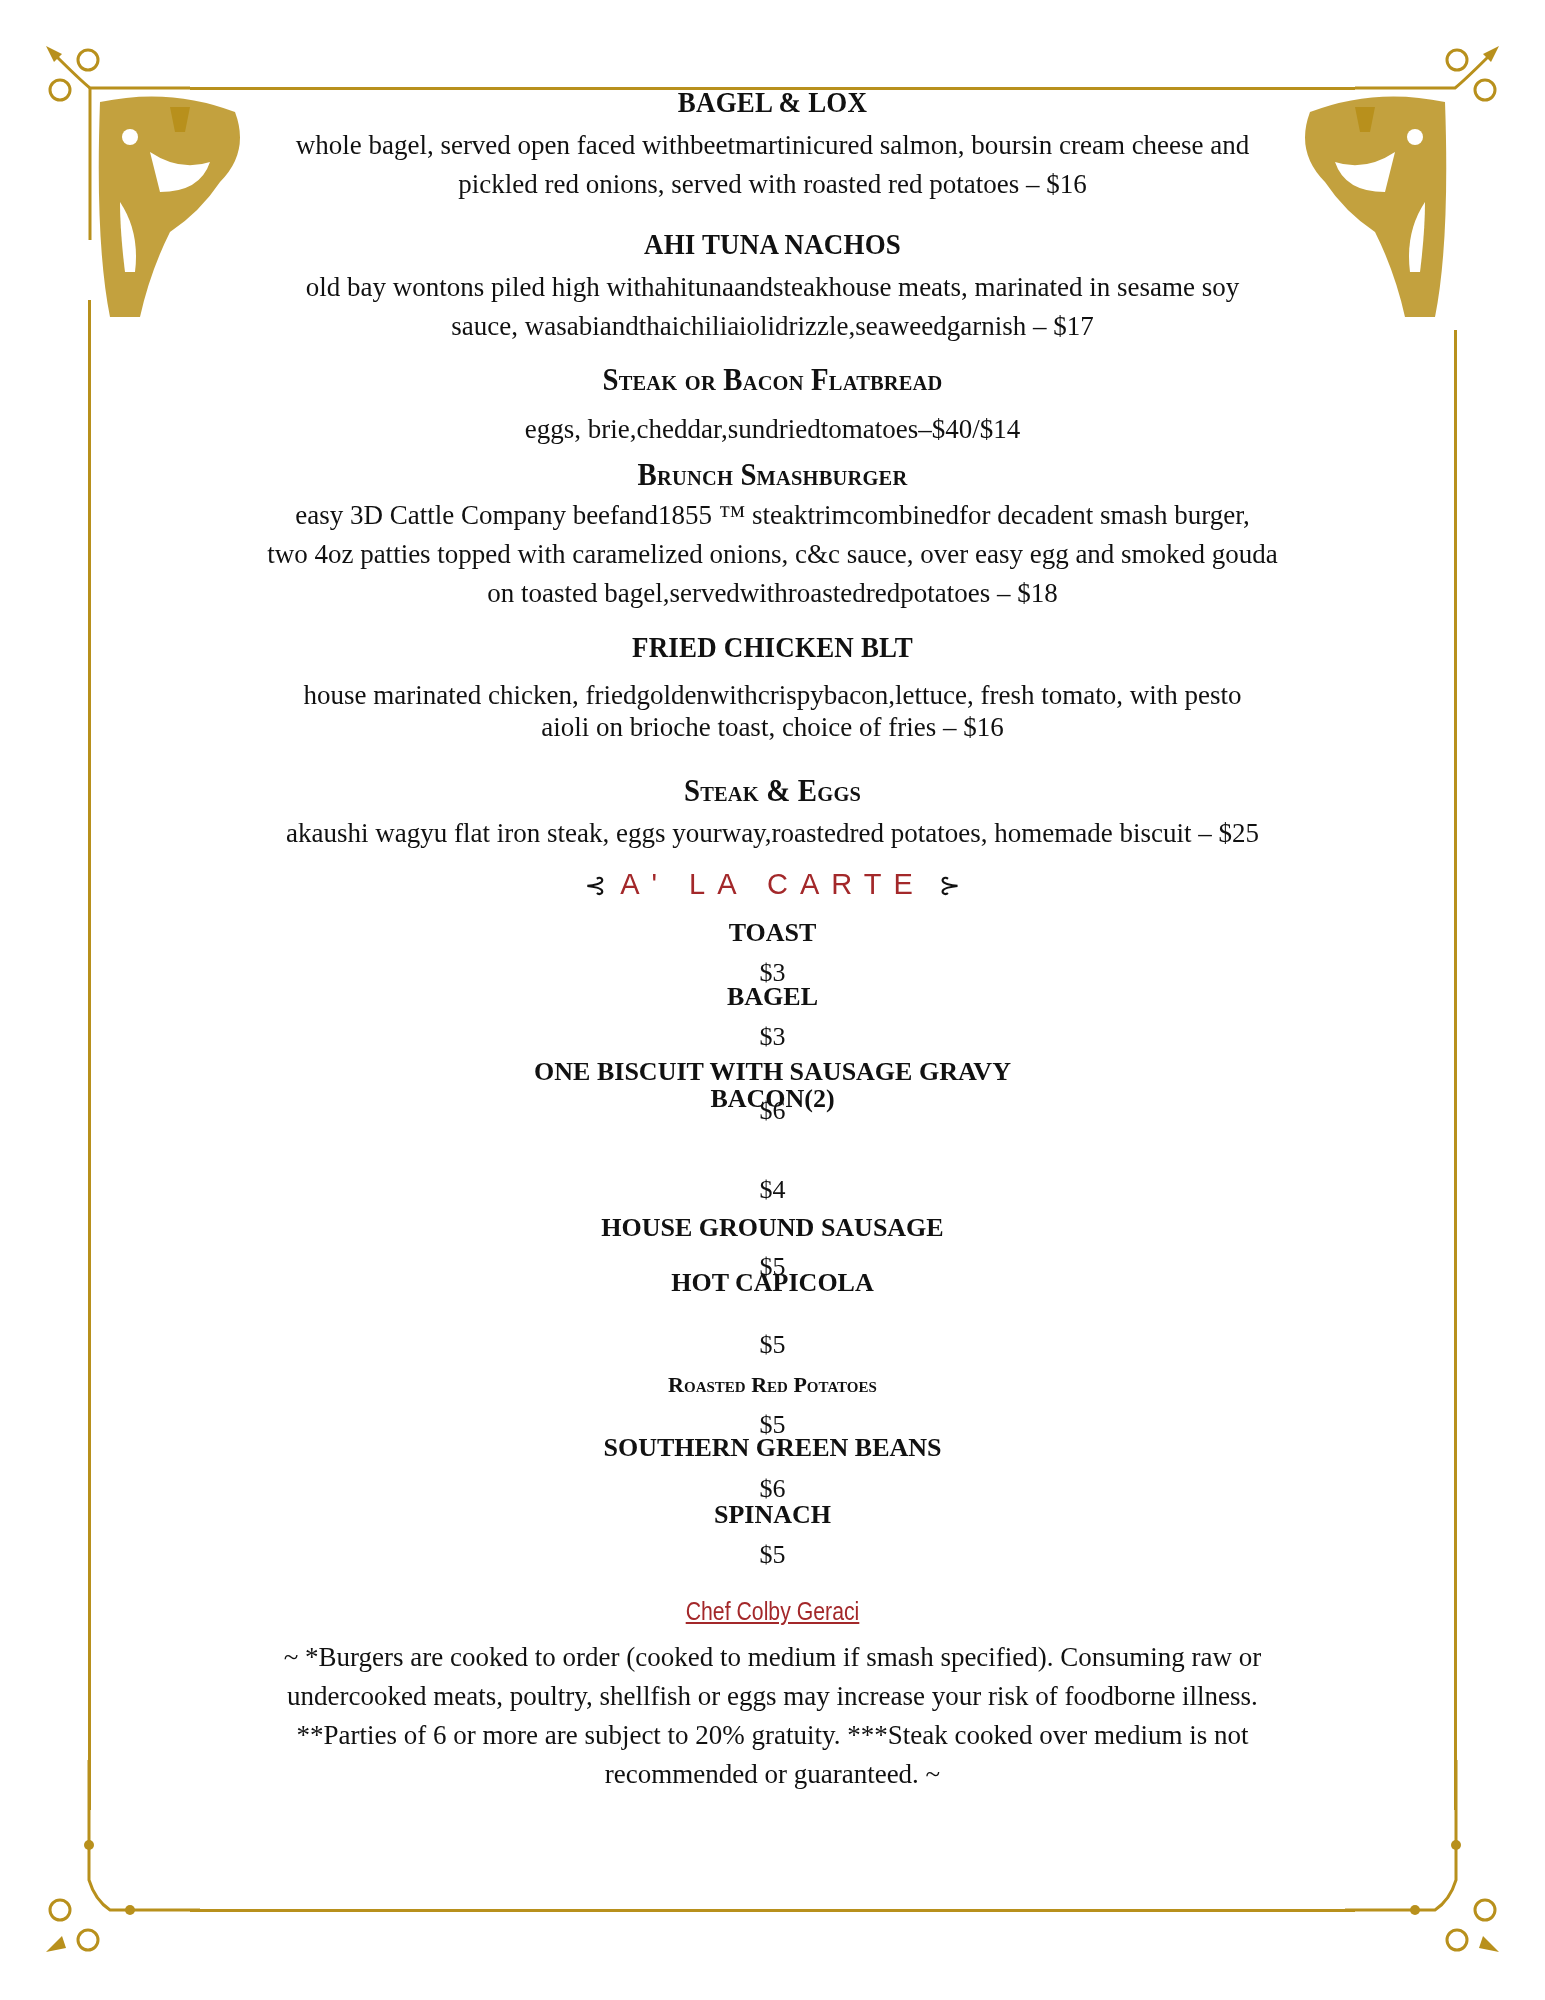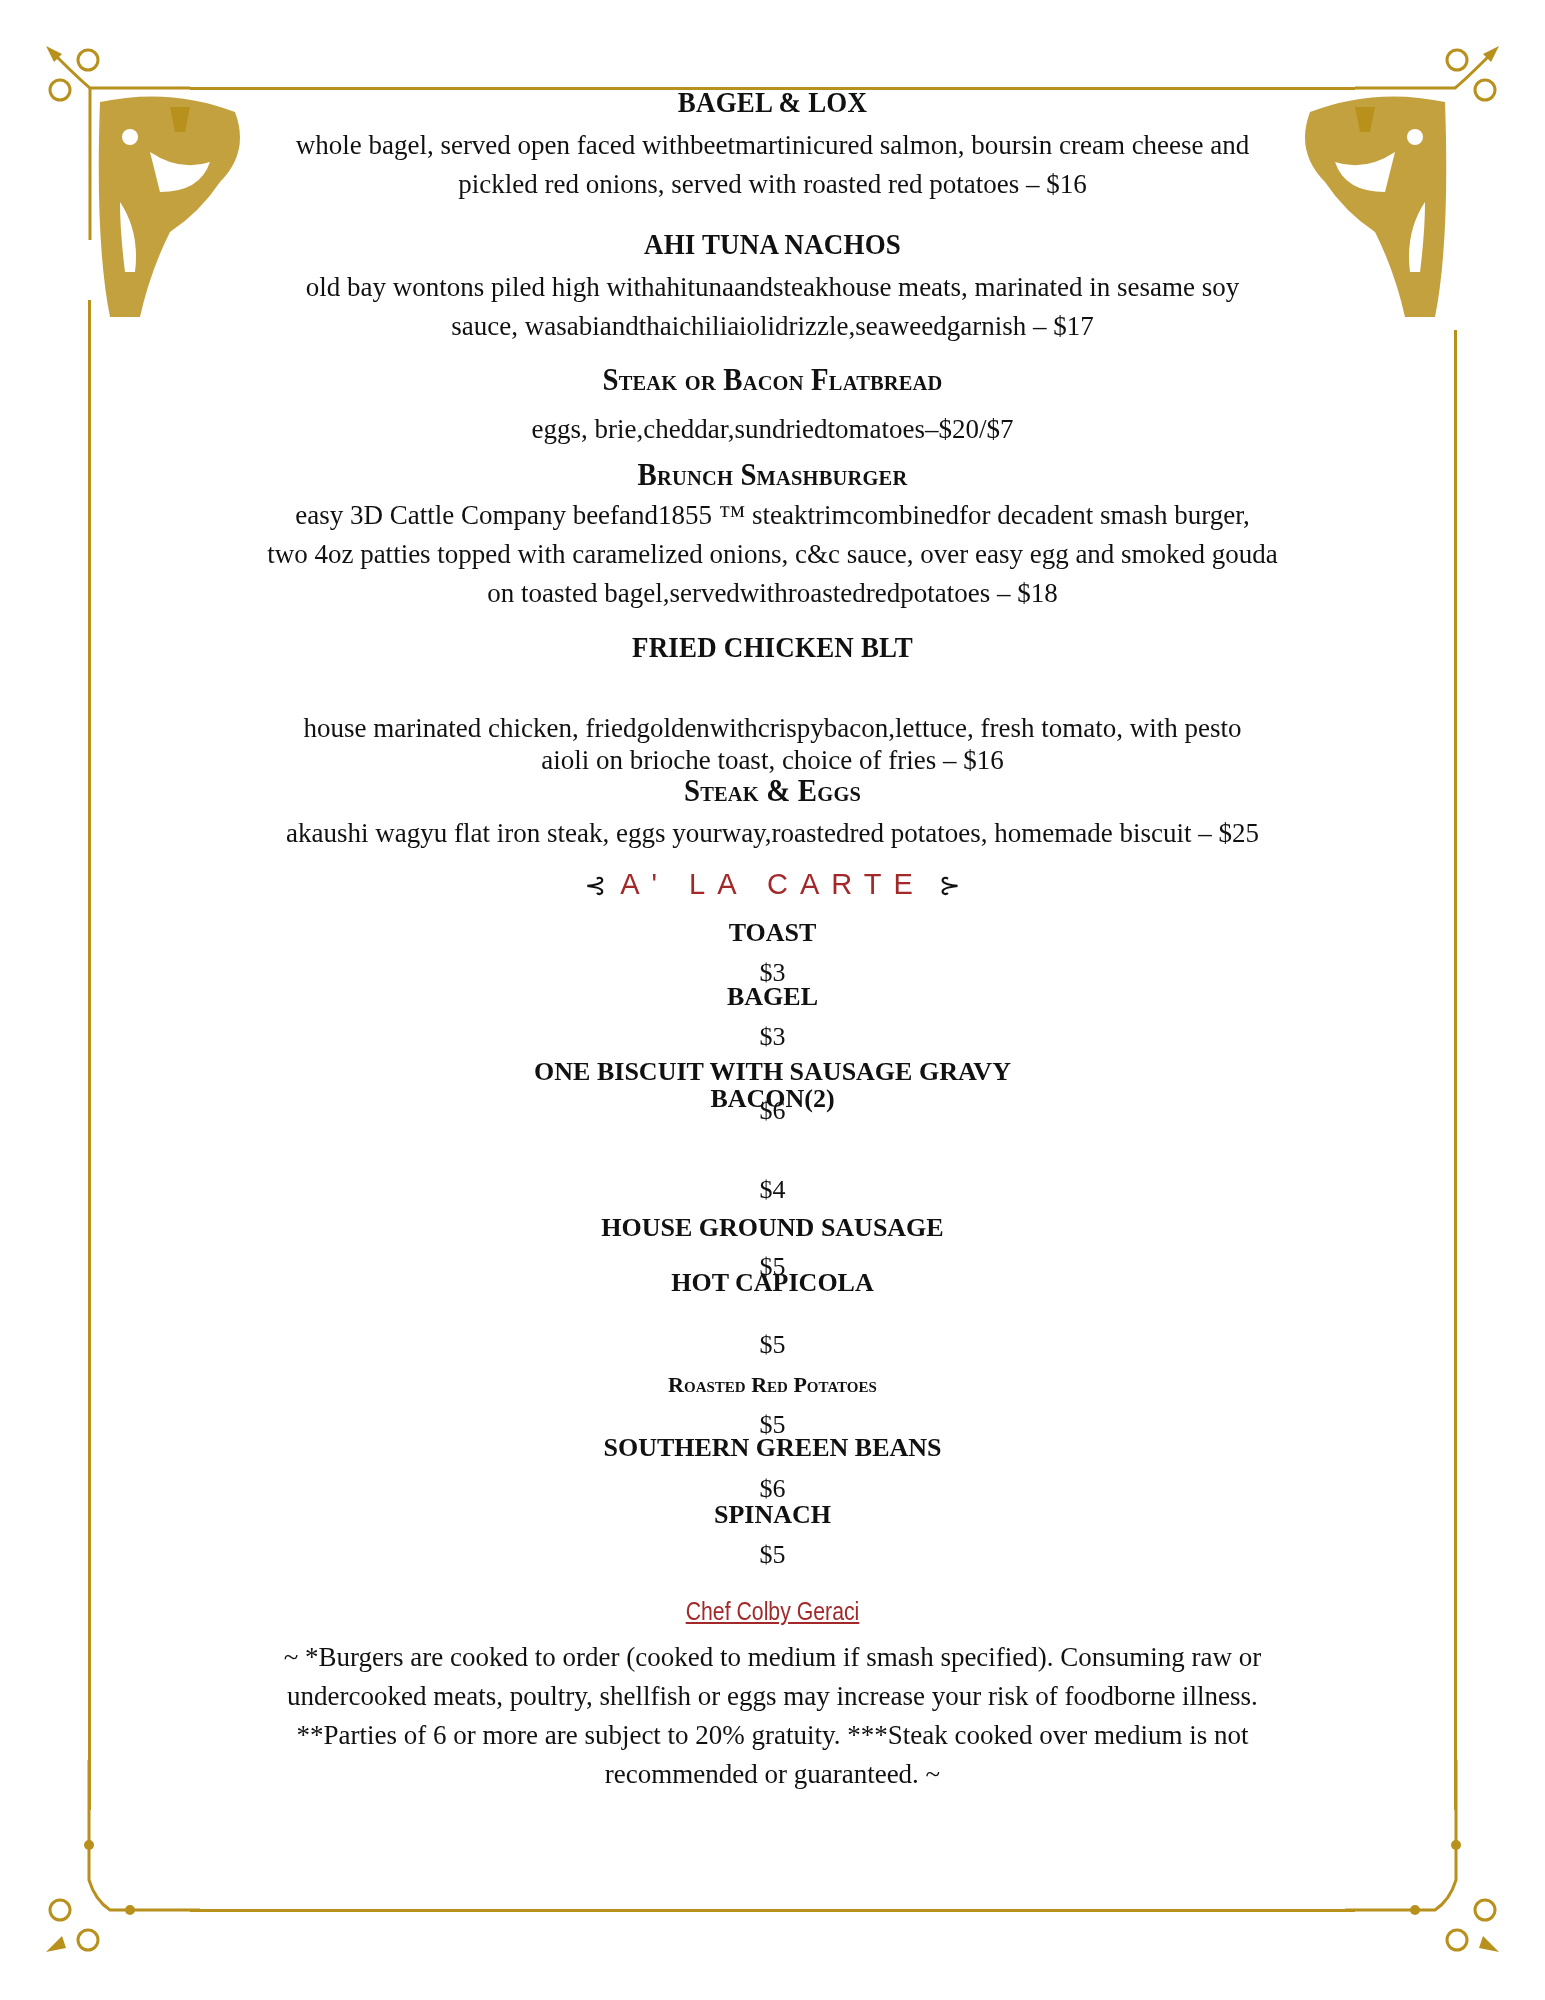--- a/index.html
+++ b/index.html
@@ -110,32 +110,32 @@
   </div>
 
   <div class="item-title" style="top:228px;">AHI TUNA NACHOS</div>
   <div class="desc" style="top:268px;">
     <div>old bay wontons piled high withahitunaandsteakhouse meats, marinated in sesame soy</div>
     <div>sauce, wasabiandthaichiliaiolidrizzle,seaweedgarnish – $17</div>
   </div>
 
   <div class="item-title sc" style="top:362px;">Steak or Bacon Flatbread</div>
   <div class="desc" style="top:410px;">
-    <div>eggs, brie,cheddar,sundriedtomatoes–$20/$7</div>
+    <div>eggs, brie,cheddar,sundriedtomatoes–$40/$14</div>
   </div>
 
   <div class="item-title sc" style="top:457px;">Brunch Smashburger</div>
   <div class="desc" style="top:496px;">
     <div>easy 3D Cattle Company beefand1855  ™ steaktrimcombinedfor decadent smash burger,</div>
     <div>two 4oz patties topped with caramelized onions, c&amp;c sauce, over easy egg and smoked gouda</div>
     <div>on toasted bagel,servedwithroastedredpotatoes – $18</div>
   </div>
 
   <div class="item-title" style="top:631px;">FRIED CHICKEN BLT</div>
-  <div class="desc" style="top:712px; line-height:32px;">
+  <div class="desc" style="top:679px; line-height:32px;">
     <div>house marinated chicken, friedgoldenwithcrispybacon,lettuce, fresh tomato, with pesto</div>
     <div>aioli on brioche toast, choice of fries – $16</div>
   </div>
 
   <div class="item-title sc" style="top:773px;">Steak &amp; Eggs</div>
   <div class="desc" style="top:814px;">
     <div>akaushi wagyu flat iron steak, eggs yourway,roastedred potatoes, homemade biscuit – $25</div>
   </div>
 
   <div class="carte-header">

